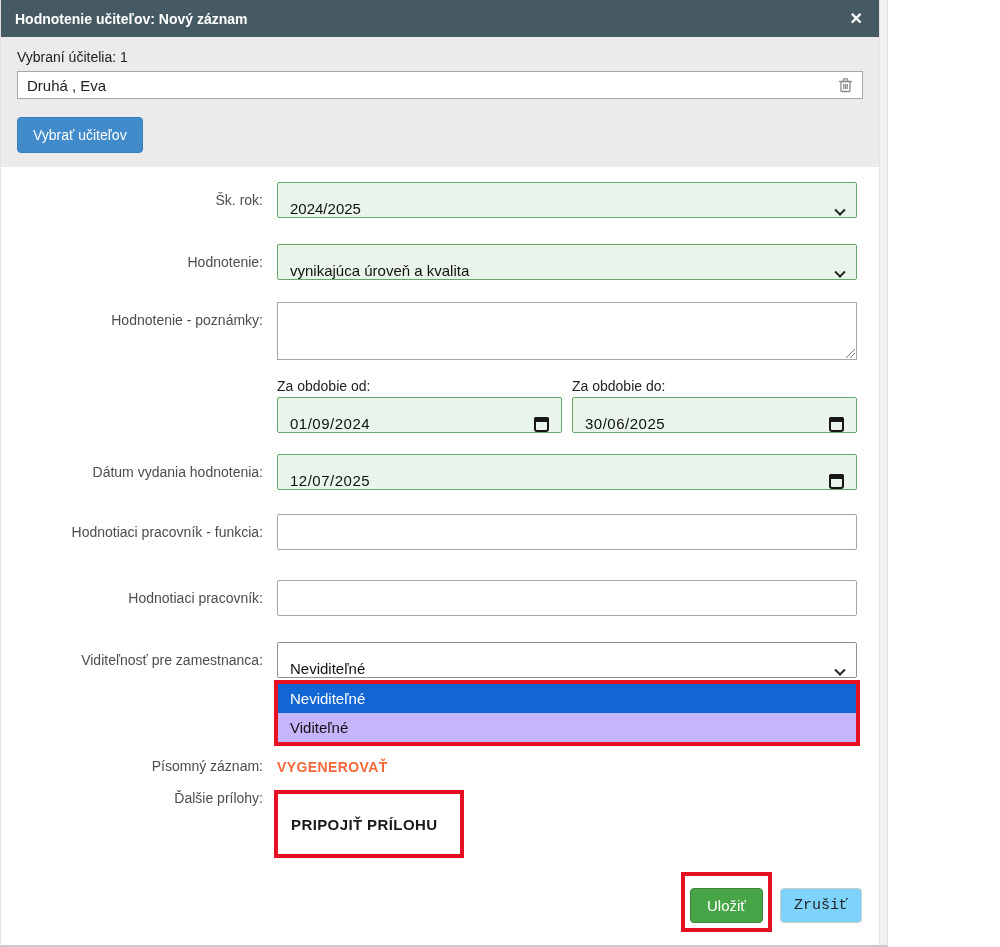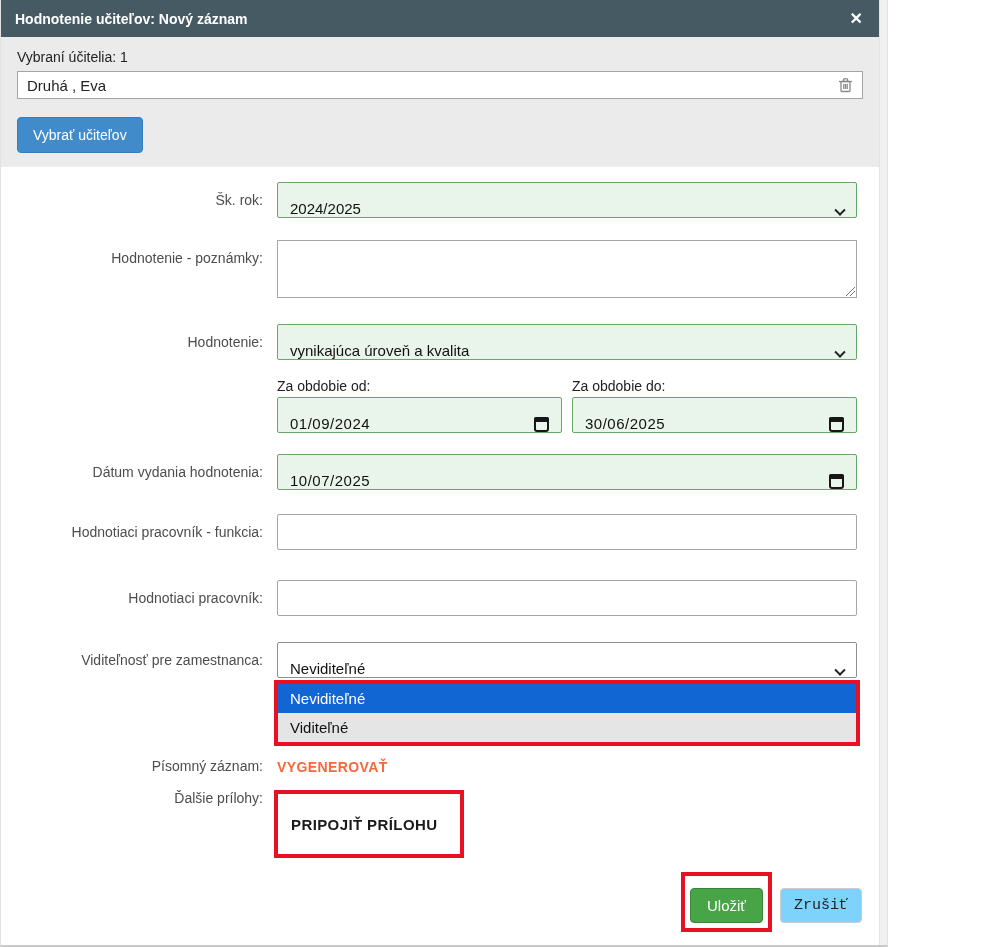--- a/index.html
+++ b/index.html
@@ -100,21 +100,21 @@
   .date-group { flex:1; }
   .date-group .sub-label { font-size:14px; color:#222; margin-bottom:3px; }
   .date-text { letter-spacing:0.5px; }
 
   
   .listbox-annotated {
     border:4px solid #e81123; margin:2px -3px 0 -3px; background:#fff;
   }
   .option {
     height:29px; display:flex; align-items:center; padding:0 12px;
-    font-size:15px; color:#111; background:#e5e5e5; cursor:pointer;
+    font-size:15px; color:#111; background:#c4b5fd; cursor:pointer;
   }
   .option.selected { background:#1266d3; color:#fff; }
 
   .link-orange {
     color:#f5683a; font-weight:bold; font-size:14px; letter-spacing:0.4px;
     cursor:pointer;
   }
   .attach-annotated {
     border:4px solid #e81123; width:190px; height:68px; margin-left:-3px;
     display:flex; align-items:center; padding-left:13px; background:#fff;
@@ -187,35 +187,35 @@
       <div class="form-row">
         <div class="row-label">Šk. rok:</div>
         <div class="row-control">
           <div class="field green">
             <span>2024/2025</span>
             <span class="chev"></span>
           </div>
         </div>
       </div>
 
-      <div class="form-row mt-22">
-        <div class="row-label">Hodnotenie - poznámky:</div>
-        <div class="row-control">
-          <textarea class="textarea" style=""></textarea>
-          <span class="resize-grip"></span>
-        </div>
-      </div>
-
       <div class="form-row mt-26">
         <div class="row-label">Hodnotenie:</div>
         <div class="row-control">
           <div class="field green">
             <span>vynikajúca úroveň a kvalita</span>
             <span class="chev"></span>
           </div>
+        </div>
+      </div>
+
+      <div class="form-row mt-22">
+        <div class="row-label">Hodnotenie - poznámky:</div>
+        <div class="row-control">
+          <textarea class="textarea" style=""></textarea>
+          <span class="resize-grip"></span>
         </div>
       </div>
 
       <div class="form-row mt-18">
         <div class="row-label"></div>
         <div class="row-control">
           <div class="date-pair">
             <div class="date-group">
               <div class="sub-label">Za obdobie od:</div>
               <div class="field green">
@@ -231,21 +231,21 @@
               </div>
             </div>
           </div>
         </div>
       </div>
 
       <div class="form-row mt-21">
         <div class="row-label">Dátum vydania hodnotenia:</div>
         <div class="row-control">
           <div class="field green">
-            <span class="date-text">10/07/2025</span>
+            <span class="date-text">12/07/2025</span>
             <span class="cal"></span>
           </div>
         </div>
       </div>
 
       <div class="form-row mt-24">
         <div class="row-label">Hodnotiaci pracovník - funkcia:</div>
         <div class="row-control">
           <input class="text-input" type="text" style="">
         </div>

